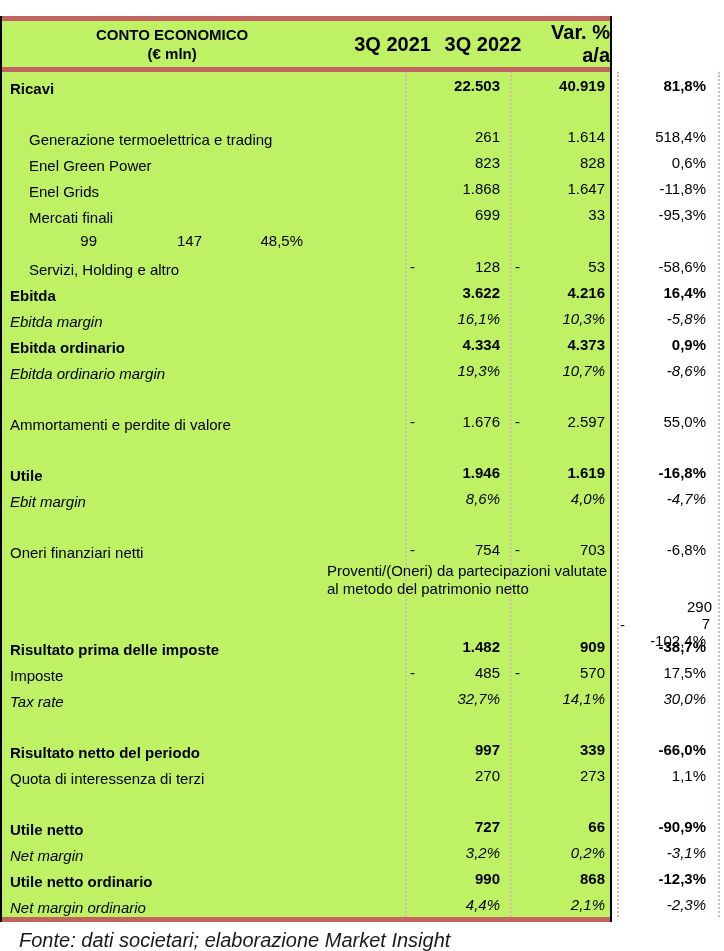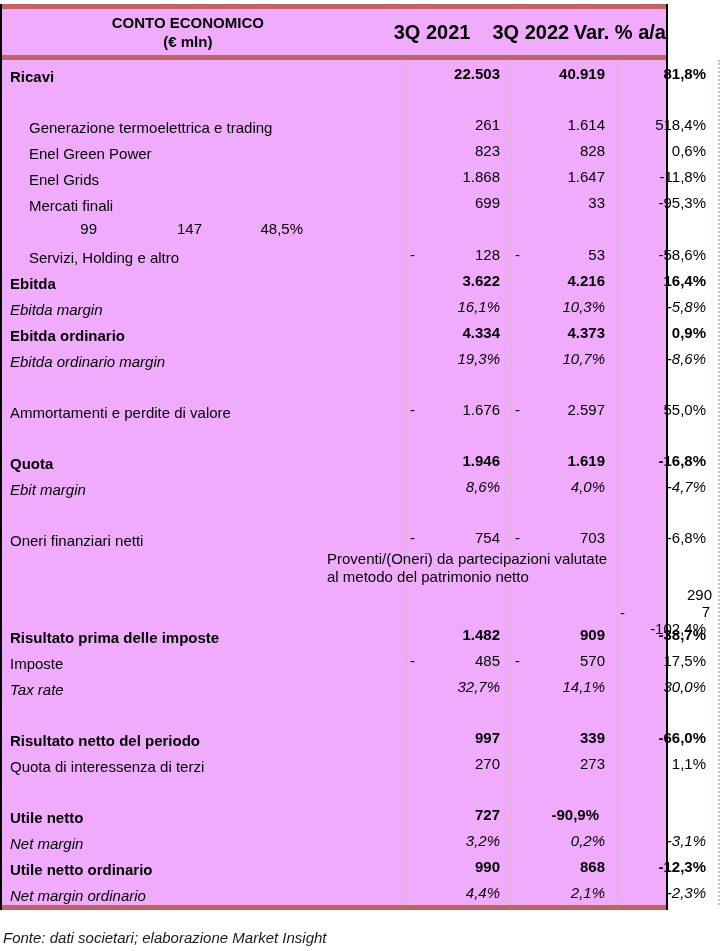--- a/index.html
+++ b/index.html
@@ -1,21 +1,21 @@
 <!DOCTYPE html>
 <html><head>
 <meta charset="utf-8">
 <style>
   * { margin:0; padding:0; box-sizing:border-box; }
   body { background:#ffffff; font-family:"Liberation Sans", sans-serif; }
   .page { width:724px; height:951px; background:#ffffff; position:relative; overflow:hidden; }
   .fin-table {
-    position:absolute; top:4px; left:0; width:668px;
+    position:absolute; top:16px; left:0; width:612px;
     border-left:2px solid #000; border-right:2px solid #000;
-    background:#f0abfc;
+    background:#bef264;
   }
   .accent-bar { height:5px; background:#C1635E; width:100%; }
   .hdr { display:flex; height:46px; align-items:center; }
   .hdr-title { width:403px; display:flex; flex-direction:column; justify-content:center; text-align:center; font-weight:bold; font-size:15px; line-height:19px; color:#000; }
   .hdr-col { font-weight:bold; font-size:20px; text-align:right; color:#000; }
   .hc1 { width:105px; } .hc2 { width:107px; } .hc3 { width:105px; }
   .tbody { position:relative; width:720px; }
   .vline { position:absolute; top:0; bottom:0; width:0; border-left:2px dotted #D9B9B5; }
   .vl1 { left:403px; } .vl2 { left:508px; } .vl3 { left:615px; } .vl4 { left:716px; }
   .row { display:flex; height:26px; align-items:flex-end; font-size:15px; color:#000; position:relative; }
@@ -25,21 +25,21 @@
   .lbl.indent { padding-left:27px; }
   .cell { position:relative; height:100%; display:flex; align-items:center; }
   .c1 { width:105px; } .c2 { width:107px; } .c3 { width:105px; }
   .minus { position:absolute; left:5px; top:50%; transform:translateY(-50%); }
   .num { display:block; width:100%; text-align:right; }
   .c1 .num { padding-right:10px; }
   .c2 .num { padding-right:12px; }
   .c3 .num { padding-right:16px; }
   .b { font-weight:bold; }
   .i { font-style:italic;margin-top:8px; }
-  .fonte { position:absolute; left:3px; top:929px; font-size:15px; font-style:italic; color:#1a1a1a; }
+  .fonte { position:absolute; left:19px; top:929px; font-size:20px; font-style:italic; color:#1a1a1a; }
 </style>
 </head>
 <body>
 
 <div class="page">
   <div class="fin-table">
     <div class="accent-bar"></div>
     <div class="hdr">
       <div class="hdr-title">
         <span>CONTO ECONOMICO</span>
@@ -199,21 +199,21 @@
           <div class="cell c2">
             <span class="minus">-</span>
             <span class="num">2.597</span>
           </div>
           <div class="cell c3">
             <span class="num">55,0%</span>
           </div>
         </div>
         <div class="row spacer"></div>
         <div class="row">
-          <div class="lbl b">Quota</div>
+          <div class="lbl b">Utile</div>
           <div class="cell c1 b">
             <span class="num">1.946</span>
           </div>
           <div class="cell c2 b">
             <span class="num">1.619</span>
           </div>
           <div class="cell c3 b">
             <span class="num">-16,8%</span>
           </div>
         </div>
@@ -319,20 +319,23 @@
           </div>
           <div class="cell c3">
             <span class="num">1,1%</span>
           </div>
         </div>
         <div class="row spacer"></div>
         <div class="row">
           <div class="lbl b">Utile netto</div>
           <div class="cell c1 b">
             <span class="num">727</span>
+          </div>
+          <div class="cell c2 b">
+            <span class="num">66</span>
           </div>
           <div class="cell c3 b">
             <span class="num">-90,9%</span>
           </div>
         </div>
         <div class="row">
           <div class="lbl i">Net margin</div>
           <div class="cell c1 i">
             <span class="num">3,2%</span>
           </div>

